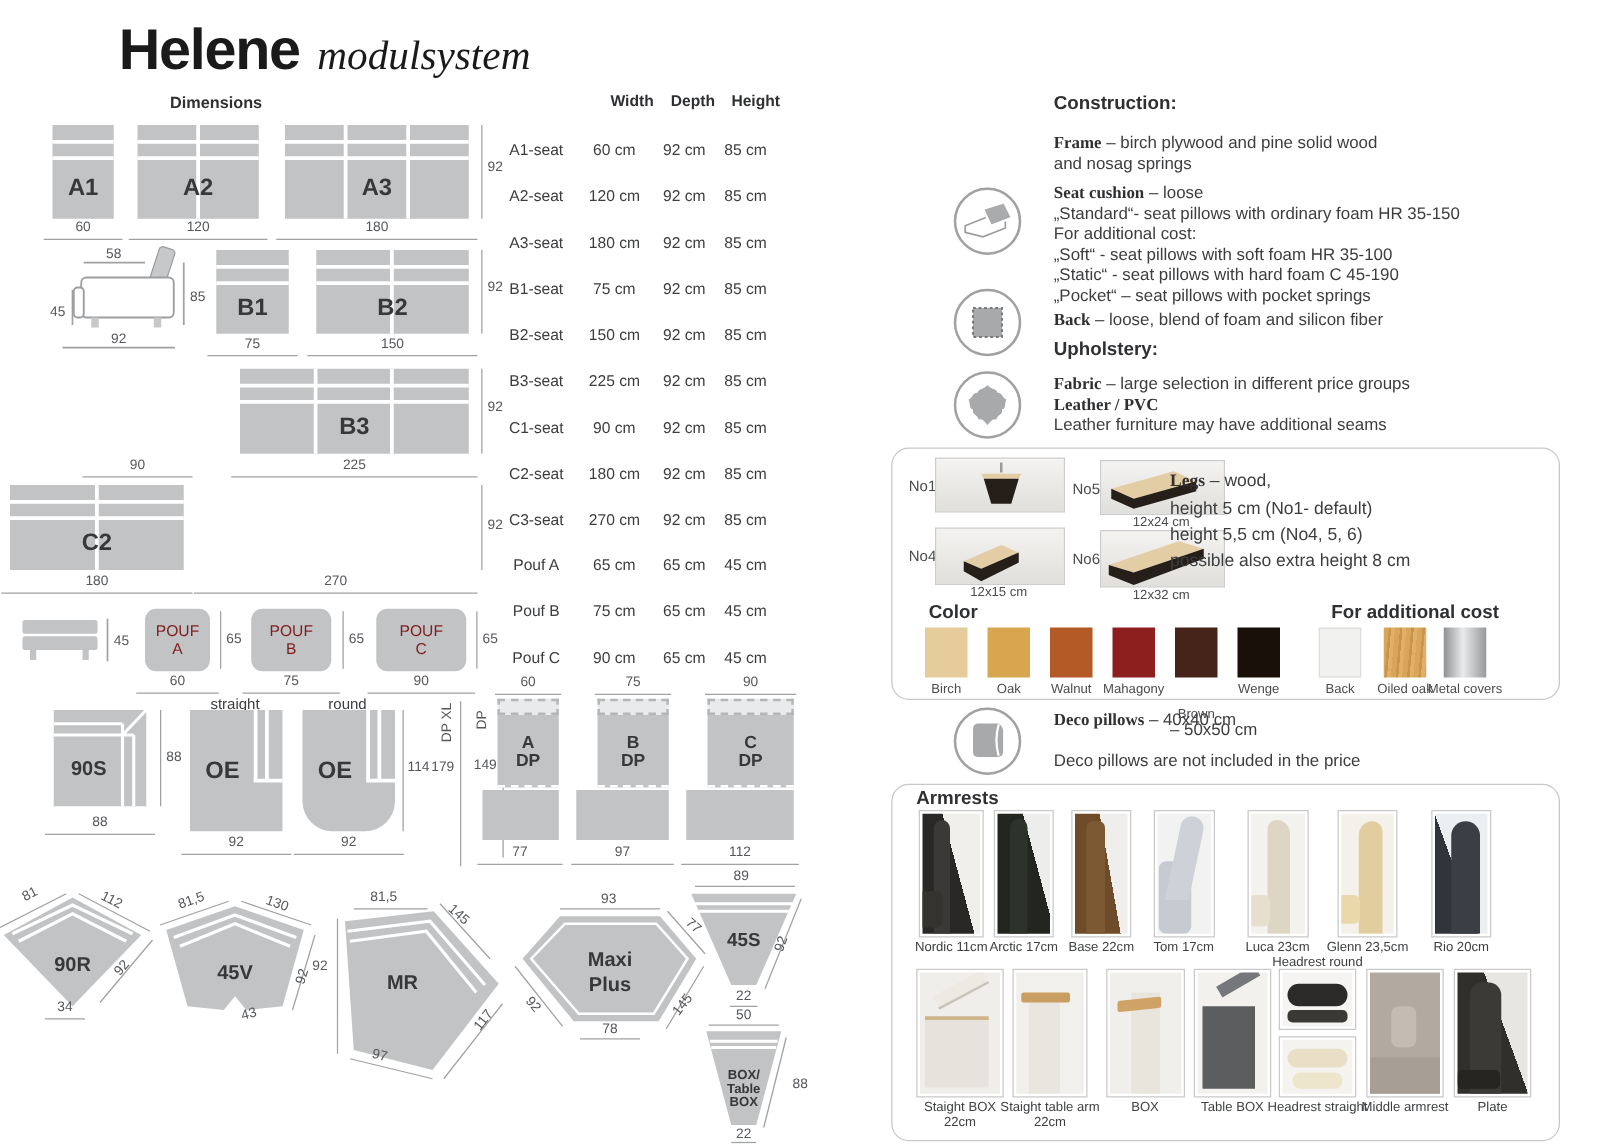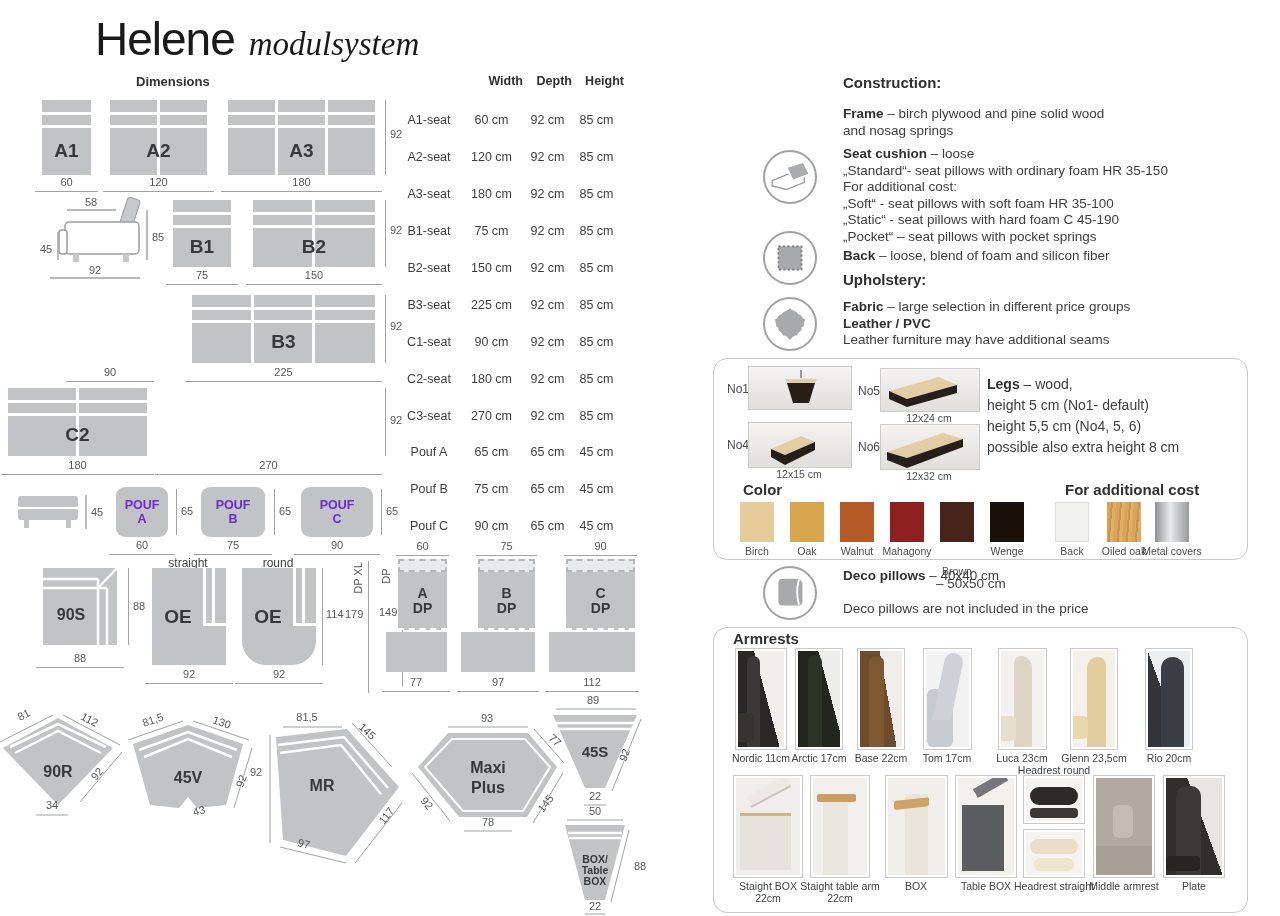--- a/index.html
+++ b/index.html
@@ -1,54 +1,54 @@
 <!DOCTYPE html>
 <html><head>
 <meta charset="utf-8">
 <style>
   html,body{margin:0;padding:0;background:#fff;}
   #page{position:relative;width:1280px;height:916px;background:#fff;font-family:"Liberation Sans",sans-serif;overflow:hidden;}
   
   .title{position:absolute;left:95px;top:12px;display:flex;align-items:baseline;gap:14px;}
-  .title .main{font-size:46px;font-weight:normal;color:#1a1a1a;letter-spacing:-1px;}
+  .title .main{font-size:46px;font-weight:bold;color:#1a1a1a;letter-spacing:-1px;}
   .title .sub{font-family:"Liberation Serif",serif;font-style:italic;font-size:33px;color:#1a1a1a;}
   .h13{position:absolute;font-weight:bold;font-size:13px;color:#2f3032;}
   
   .mod{position:absolute;background:#c1c3c5;}
   .mod i{display:block;}
   .mod .s1,.mod .s2{position:absolute;left:0;right:0;height:3px;background:#fff;}
   .mod .s1{top:12px}.mod .s2{top:25px}
   .mod .dv{position:absolute;top:0;bottom:0;width:3px;background:#fff;}
   .mod .ml{position:absolute;left:0;right:0;top:26px;bottom:0;display:flex;align-items:center;justify-content:center;font-weight:bold;font-size:19px;color:#37383a;}
   .dim{position:absolute;font-size:11px;color:#55575b;text-align:center;border-bottom:1.4px solid #9fa1a3;padding-bottom:1px;line-height:13px;height:14px;box-sizing:content-box;}
   .vl{position:absolute;width:1.4px;background:#9fa1a3;}
   .dt{position:absolute;font-size:11px;color:#55575b;white-space:nowrap;}
   .rot{position:absolute;font-size:11px;color:#55575b;text-align:center;transform:rotate(-90deg);white-space:nowrap;}
   .cap{position:absolute;font-size:12px;color:#3c3d3f;text-align:center;}
-  .pouf{position:absolute;background:#c1c3c5;border-radius:9px;display:flex;flex-direction:column;align-items:center;justify-content:center;font-weight:bold;font-size:12.5px;line-height:14px;color:#6d28d9;text-align:center;}
+  .pouf{position:absolute;background:#c1c3c5;border-radius:9px;display:flex;flex-direction:column;align-items:center;justify-content:center;font-weight:normal;font-size:12.5px;line-height:14px;color:#7f1d1d;text-align:center;}
   .oe{position:absolute;background:#c1c3c5;}
   .oe .v1,.oe .v2{position:absolute;top:0;width:3px;height:57px;background:#fff;}
   .oe .v1{left:51px}.oe .v2{left:60px}
   .oe .hz{position:absolute;left:51px;right:0;top:55px;height:3px;background:#fff;}
   .oe .ml{position:absolute;left:0;right:22px;top:0;bottom:0;display:flex;align-items:center;justify-content:center;font-weight:bold;font-size:19px;color:#37383a;}
   .round{border-radius:0 0 24px 24px;}
   .dps{position:absolute;height:13px;background:#e9eaeb;border:2px dashed #b4b6b8;box-sizing:border-box;}
   .dpc{position:absolute;background:#c1c3c5;display:flex;flex-direction:column;align-items:center;justify-content:center;font-weight:bold;font-size:14px;line-height:15px;color:#37383a;text-align:center;}
   .dpd{position:absolute;height:0;border-top:2.5px dashed #fff;}
   .dpb{position:absolute;background:#c1c3c5;}
   
   .thead{position:absolute;top:74px;left:460px;display:grid;grid-template-columns:63px 49px 52px;font-weight:bold;font-size:12.5px;color:#2f3032;}
   .thead span{text-align:right;}
   .tbl{position:absolute;left:398px;top:102px;}
   .trow{display:grid;grid-template-columns:62px 63px 49px 49px;height:36.9px;align-items:center;font-size:12.5px;color:#3c3d3f;}
   .trow span{text-align:center;}
   
   .h15{position:absolute;font-weight:bold;font-size:15px;color:#2f3032;}
   .txt{position:absolute;font-size:13.5px;color:#3c3d3f;line-height:16.6px;}
-  .txt b{color:#2f3032;}
+  .txt b{color:#2f3032;font-family:Liberation Serif, serif;}
   .circle{position:absolute;width:54px;height:54px;border-radius:50%;border:2px solid #9fa1a3;background:#fff;display:flex;align-items:center;justify-content:center;box-sizing:border-box;}
   .rbox{position:absolute;border:1.5px solid #c8c8c8;border-radius:14px;background:#fff;}
   .legframe{position:absolute;border:1px solid #ccc;background:linear-gradient(180deg,#f4f3f1,#e1dfdc);}
   .legno{position:absolute;font-size:12px;color:#4a4b4d;}
   .legcap{position:absolute;font-size:10.5px;color:#4a4b4d;text-align:center;}
   .sw{position:absolute;width:34px;height:40px;}
   .sw.oiledoak{background:repeating-linear-gradient(95deg,#d8a55b 0 4px,#c9954a 4px 6px,#e0b068 6px 9px);}
   .sw.metal{background:linear-gradient(90deg,#8f9193,#e8eaeb 45%,#97999b);}
   .sw.white{border:1px solid #ddd;box-sizing:border-box;}
   .swl{position:absolute;font-size:10.5px;color:#4a4b4d;text-align:center;width:70px;}
@@ -535,21 +535,21 @@
   </div>
   <div class="legcap" style="left:748px;top:468px;width:102px">12x15 cm</div>
   <div class="legno" style="left:858px;top:440px">No6</div>
   <div class="legframe" style="left:880px;top:424px;width:98px;height:44px">
     <svg width="98" height="44" viewBox="0 0 98 44">
       <polygon points="6,27 62,8 82,14 26,33" fill="#e3cda4"></polygon>
       <polygon points="6,27 6,35 26,43 82,22 82,14 26,33" fill="#261f19"></polygon>
     </svg>
   </div>
   <div class="legcap" style="left:880px;top:470px;width:98px">12x32 cm</div>
-  <div class="txt" style="left:987px;top:374px;width:250px;line-height:21px;font-size:14px">
+  <div class="txt" style="left:936px;top:374px;width:250px;line-height:21px;font-size:14px">
     <b>Legs</b><span> – wood,</span><br>
     <span>height 5 cm (No1- default)</span><br>
     <span>height 5,5 cm (No4, 5, 6)</span><br>
     <span>possible also extra height 8 cm</span>
   </div>
 
   <div class="h15" style="left:743px;top:481px">Color</div>
   <div class="h15" style="left:1065px;top:481px">For additional cost</div>
   <div class="sw" style="left: 740px; top: 502px; background: rgb(230, 203, 155);"></div>
   <div class="swl" style="left:722px;top:545px">Birch</div>

